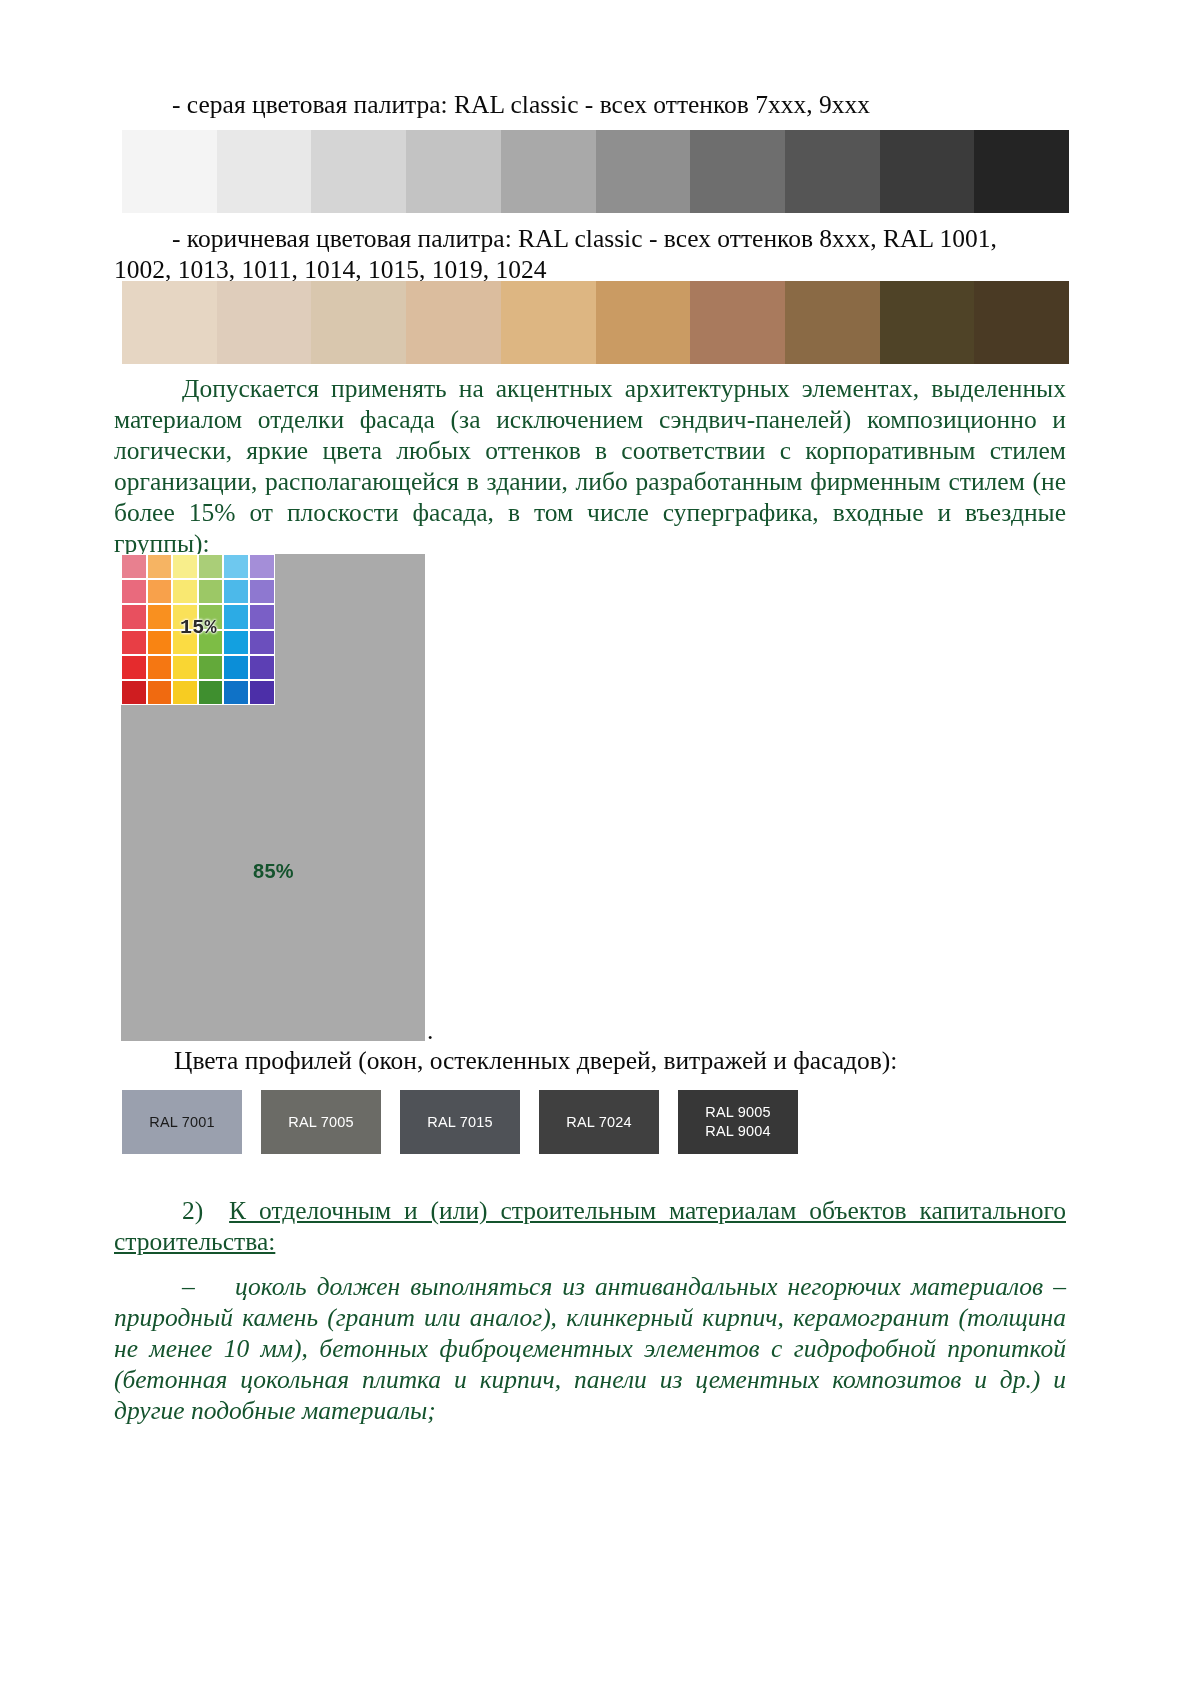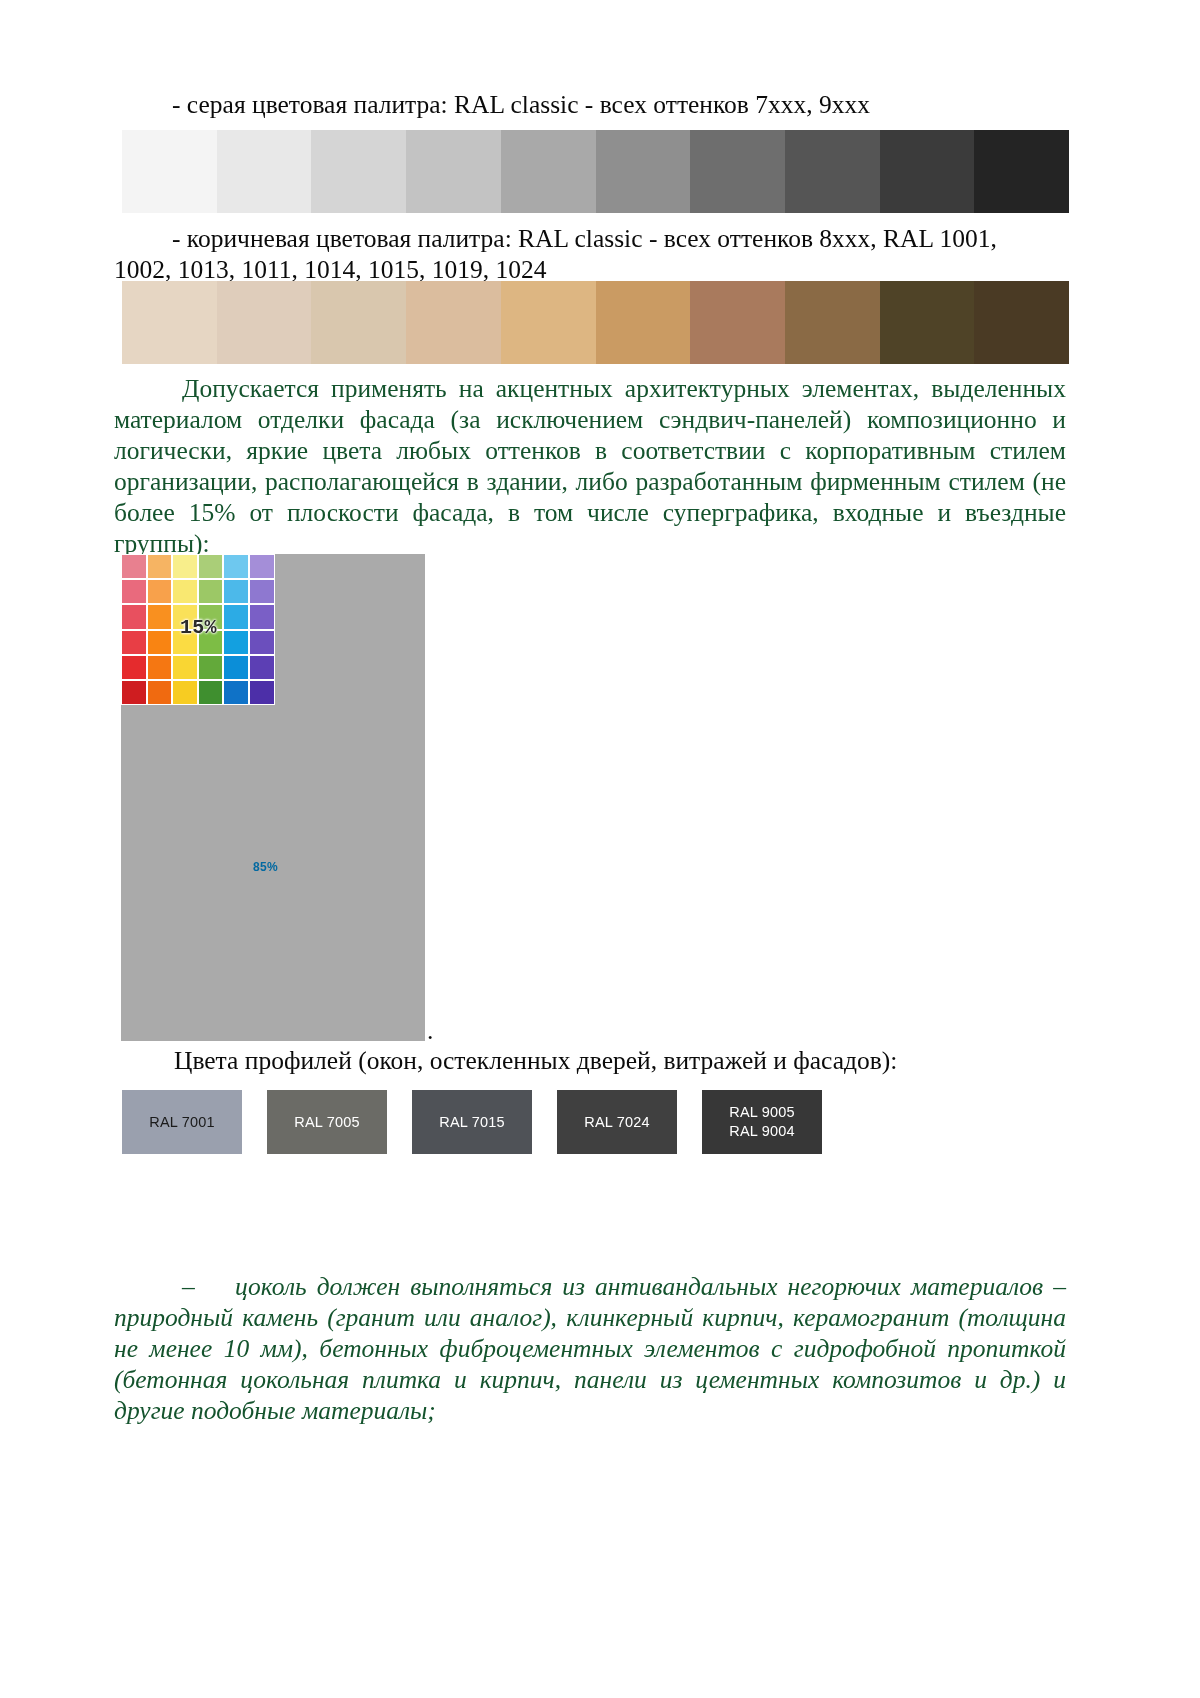--- a/index.html
+++ b/index.html
@@ -95,42 +95,42 @@
     color: #2b2b2b;
     letter-spacing: 0.3px;
     text-shadow: 0 0 3px #ffffff, 0 0 3px #ffffff, 0 0 2px #ffffff;
     z-index: 5;
   }
   .pct-85 {
     position: absolute;
     left: 253px;
     top: 860px;
     font-family: "Liberation Sans", "DejaVu Sans", sans-serif;
-    font-size: 12px;
+    font-size: 20px;
     font-weight: bold;
-    color: #0369a1;
+    color: #14532d;
     letter-spacing: 0.3px;
     z-index: 5;
   }
   .fig-period {
     position: absolute;
     left: 427px;
     top: 1018px;
     font-size: 25.5px;
     line-height: 1;
     color: #0b0b0b;
   }
 
   
   .ral-row {
     position: absolute;
     left: 122px;
     top: 1090px;
     display: flex;
-    gap: 25px;
+    gap: 19px;
   }
   .ral-chip {
     width: 120px;
     height: 64px;
     display: flex;
     flex-direction: column;
     align-items: center;
     justify-content: center;
     font-family: "Liberation Sans", "DejaVu Sans", sans-serif;
     font-size: 14.5px;
@@ -247,18 +247,21 @@
       </div>
       <div class="ral-chip" style="background: #404040; color: rgb(255, 255, 255);">
         <span class="lbl">RAL 7024</span>
       </div>
       <div class="ral-chip" style="background: rgb(55, 55, 55); color: rgb(255, 255, 255);">
         <span class="lbl">RAL 9005</span>
         <span class="lbl">RAL 9004</span>
       </div>
     </div>
 
+  <div class="block" style="top:1196px;">
+    <p class="para indent"><span>2)</span><span>&nbsp;&nbsp;</span><span class="u">К отделочным и (или) строительным материалам объектов капитального строительства:</span></p>
+  </div>
 
   <div class="block" style="top:1272px;font-style:italic;">
     <p class="para indent"><span>–</span><span>&nbsp;&nbsp;&nbsp;&nbsp;</span><span>цоколь должен выполняться из антивандальных негорючих материалов – природный камень (гранит или аналог), клинкерный кирпич, керамогранит (толщина не менее 10 мм), бетонных фиброцементных элементов с гидрофобной пропиткой (бетонная цокольная плитка и кирпич, панели из цементных композитов и др.) и другие подобные материалы;</span></p>
   </div>
 
 </div>
 
 </body></html>

